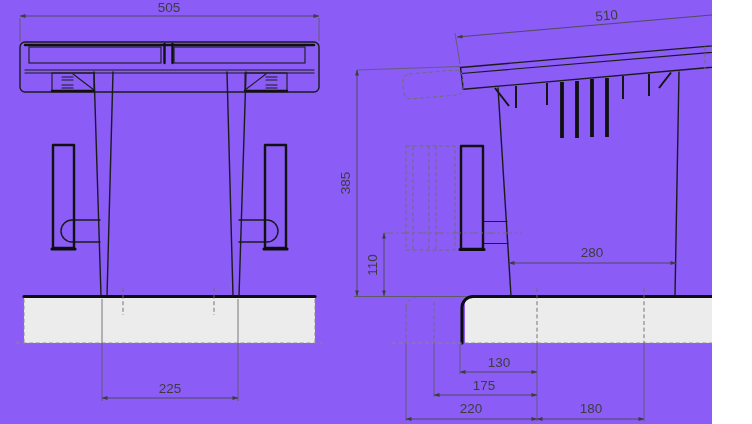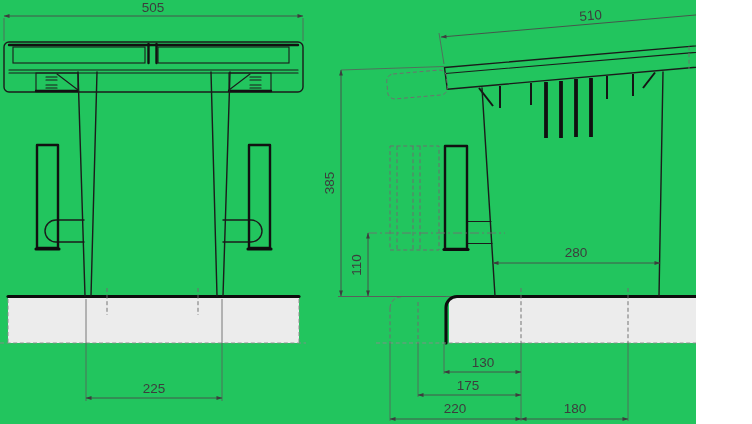--- a/index.html
+++ b/index.html
@@ -1,17 +1,17 @@
 <!DOCTYPE html>
 <html><head>
 <meta charset="utf-8">
 <style>
   html,body { margin:0; padding:0; background:#ffffff; }
-  .stage { width:696px; height:424px; position:relative; background:#22c55e; overflow:hidden;
-           font-family:"Liberation Sans", sans-serif; }
+  .stage { width:696px; height:424px; position:relative; background:#8b5cf6; overflow:hidden;
+           font-family:"Liberation Sans", sans-serif;padding-left:16px; }
   svg { display:block; }
   
   .ln  { stroke:#1b1b1b; fill:none; stroke-width:1.4; stroke-linecap:round; stroke-linejoin:round; }
   .lnT { stroke:#1b1b1b; fill:none; stroke-width:1.1; stroke-linecap:round; }
   .ln2 { stroke:#111;    fill:none; stroke-width:2.4; stroke-linecap:round; stroke-linejoin:round; }
   .ln3 { stroke:#0d0d0d; fill:none; stroke-width:3.1; stroke-linecap:round; }
   .fin { stroke:#101010; fill:none; stroke-width:3.8; stroke-linecap:butt; }
   .finS{ stroke:#151515; fill:none; stroke-width:2;   stroke-linecap:butt; }
   
   .dim { stroke:#4a4a4a; stroke-width:0.9; fill:none; }

